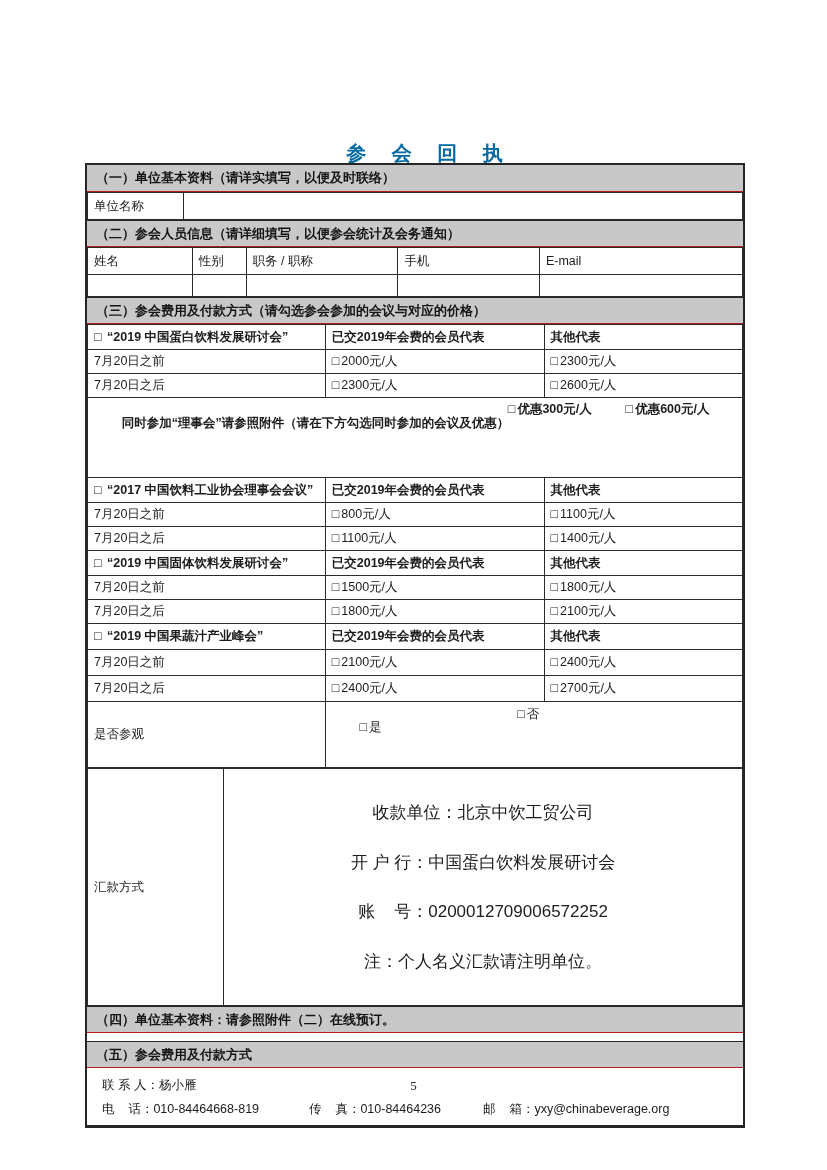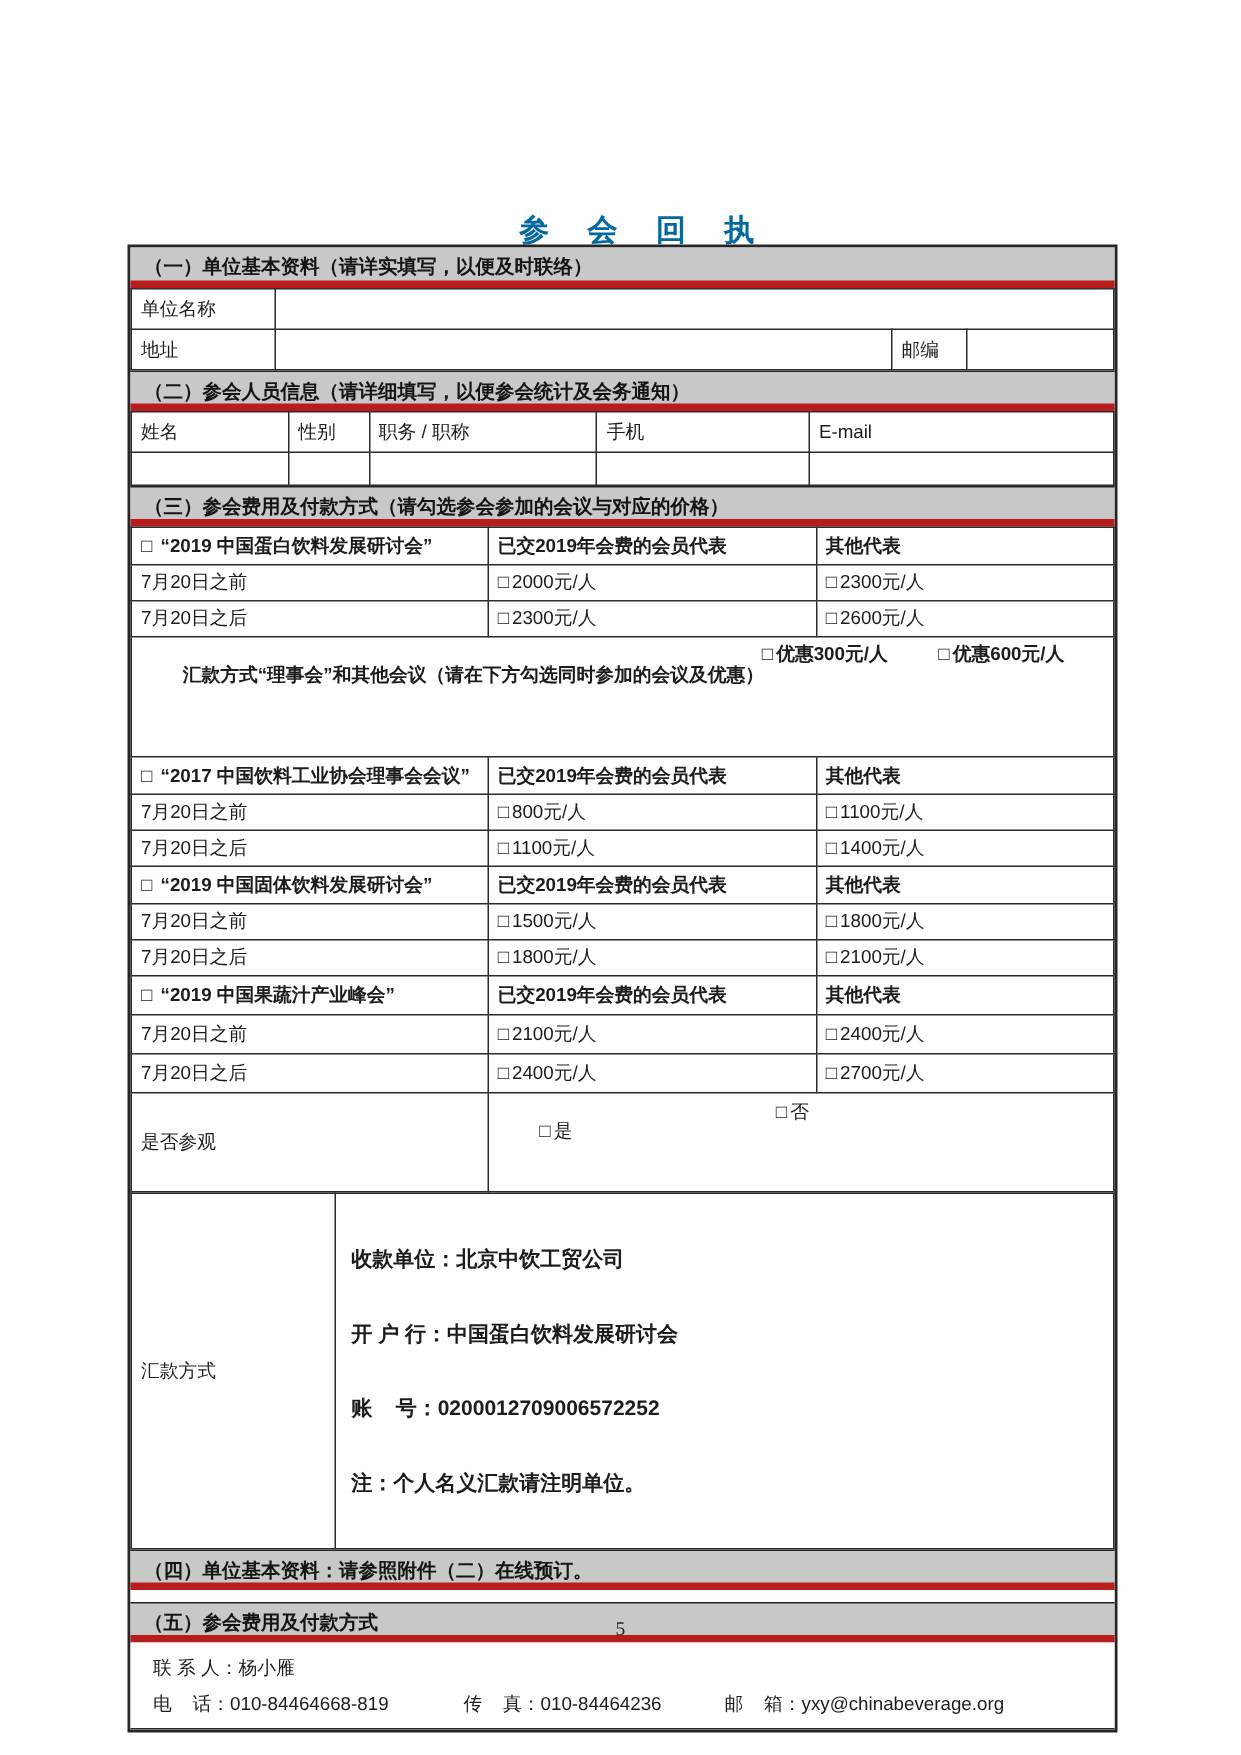--- a/index.html
+++ b/index.html
@@ -11,21 +11,21 @@
   .title {
     position:absolute; left:0; top:124px; width:827px; margin:16px;
     text-align:center; font-size:20px; font-weight:700; letter-spacing:10px;
     color:#0369a1;
   }
   .form {
     position:absolute; left:85px; top:163px; width:660px;
     border:2px solid #262626; background:#ffffff;
   }
   .bar {
-    background:#c8c8c8; border-top:1px solid #262626; border-bottom:5px solid #b91c1c;
+    background:#c8c8c8; border-top:1px solid #262626; border-bottom:1px solid #b91c1c;
     height:27px; line-height:26px; padding-left:9px; font-size:13px; font-weight:700;
     color:#141414; white-space:pre-wrap;
   }
   .bar.first { border-top:none; }
   table.t { width:100%; border-collapse:collapse; table-layout:fixed; }
   table.t td {
     border:1px solid #2b2b2b; padding:3px 6px; font-size:12.5px;
     vertical-align:middle; white-space:pre-wrap; overflow:hidden;
   }
   table.t tr { height:27px; }
@@ -34,21 +34,21 @@
   table.t3 tr.tall { height:26px; }
   td.b, .b { font-weight:700; }
   td.blank { background:#ffffff; }
   .cb { display:inline-block; font-size:12.5px; margin-right:2px; }
   .disc-cell { position:relative; }
   .opt300 { position:absolute; left:64.2%; top:3px; white-space:nowrap; }
   .opt600 { position:absolute; left:82.2%; top:3px; white-space:nowrap; }
   .visit-cell { position:relative; }
   .visit-no { position:absolute; left:46%; top:4px; white-space:nowrap; }
   .pay-cell { padding:5px 10px !important; vertical-align:middle; }
-  .payline { display:block; line-height:21.5px; font-weight:700; white-space:pre-wrap; font-size:14px; }
+  .payline { display:block; line-height:21.5px; font-weight:400; white-space:pre-wrap; font-size:17px;text-align:center; }
   .gap { height:8px; background:#ffffff; }
   .contact {
     position:relative; height:58px; border-bottom:1px solid #262626; background:#fff;
     font-size:12.5px;
   }
   .c-name { position:absolute; left:15px; top:9px; white-space:pre-wrap; }
   .c-phone { position:absolute; left:15px; top:33px; white-space:pre-wrap; }
   .c-fax { position:absolute; left:222px; top:33px; white-space:pre-wrap; }
   .c-email { position:absolute; left:396px; top:33px; white-space:pre-wrap; }
   .pageno {
@@ -69,26 +69,20 @@
         <col style="width:14.6%">
         <col style="width:62.8%">
         <col style="width:7.6%">
         <col style="width:15%">
       </colgroup>
     <tbody>
         <tr>
       <td>单位名称</td>
       <td class="blank" colspan="3"></td>
     </tr>
-    <tr>
-      <td>地址</td>
-      <td class="blank"></td>
-      <td>邮编</td>
-      <td class="blank"></td>
-    </tr>
   </tbody>
     </table>
 
   <div class="bar">（二）参会人员信息（请详细填写，以便参会统计及会务通知）</div>
   <table class="t">
     <colgroup>
         <col style="width:16%">
         <col style="width:8.2%">
         <col style="width:23.2%">
         <col style="width:21.6%">
@@ -132,21 +126,21 @@
       <td><span class="cb">□</span><span>2300元/人</span></td>
     </tr>
     <tr>
       <td>7月20日之后</td>
       <td><span class="cb">□</span><span>2300元/人</span></td>
       <td><span class="cb">□</span><span>2600元/人</span></td>
     </tr>
 
     <tr>
       <td class="b disc-cell" colspan="3">
-        <span>汇款方式“理事会”和其他会议（请在下方勾选同时参加的会议及优惠）</span>
+        <span>同时参加“理事会”请参照附件（请在下方勾选同时参加的会议及优惠）</span>
         <span class="opt300"><span class="cb">□</span><span>优惠300元/人</span></span>
         <span class="opt600"><span class="cb">□</span><span>优惠600元/人</span></span>
       </td>
     </tr>
 
     <tr class="confhead">
       <td class="b"><span class="cb">□</span> <span>“2017 中国饮料工业协会理事会会议”</span></td>
       <td class="b">已交2019年会费的会员代表</td>
       <td class="b">其他代表</td>
     </tr>

